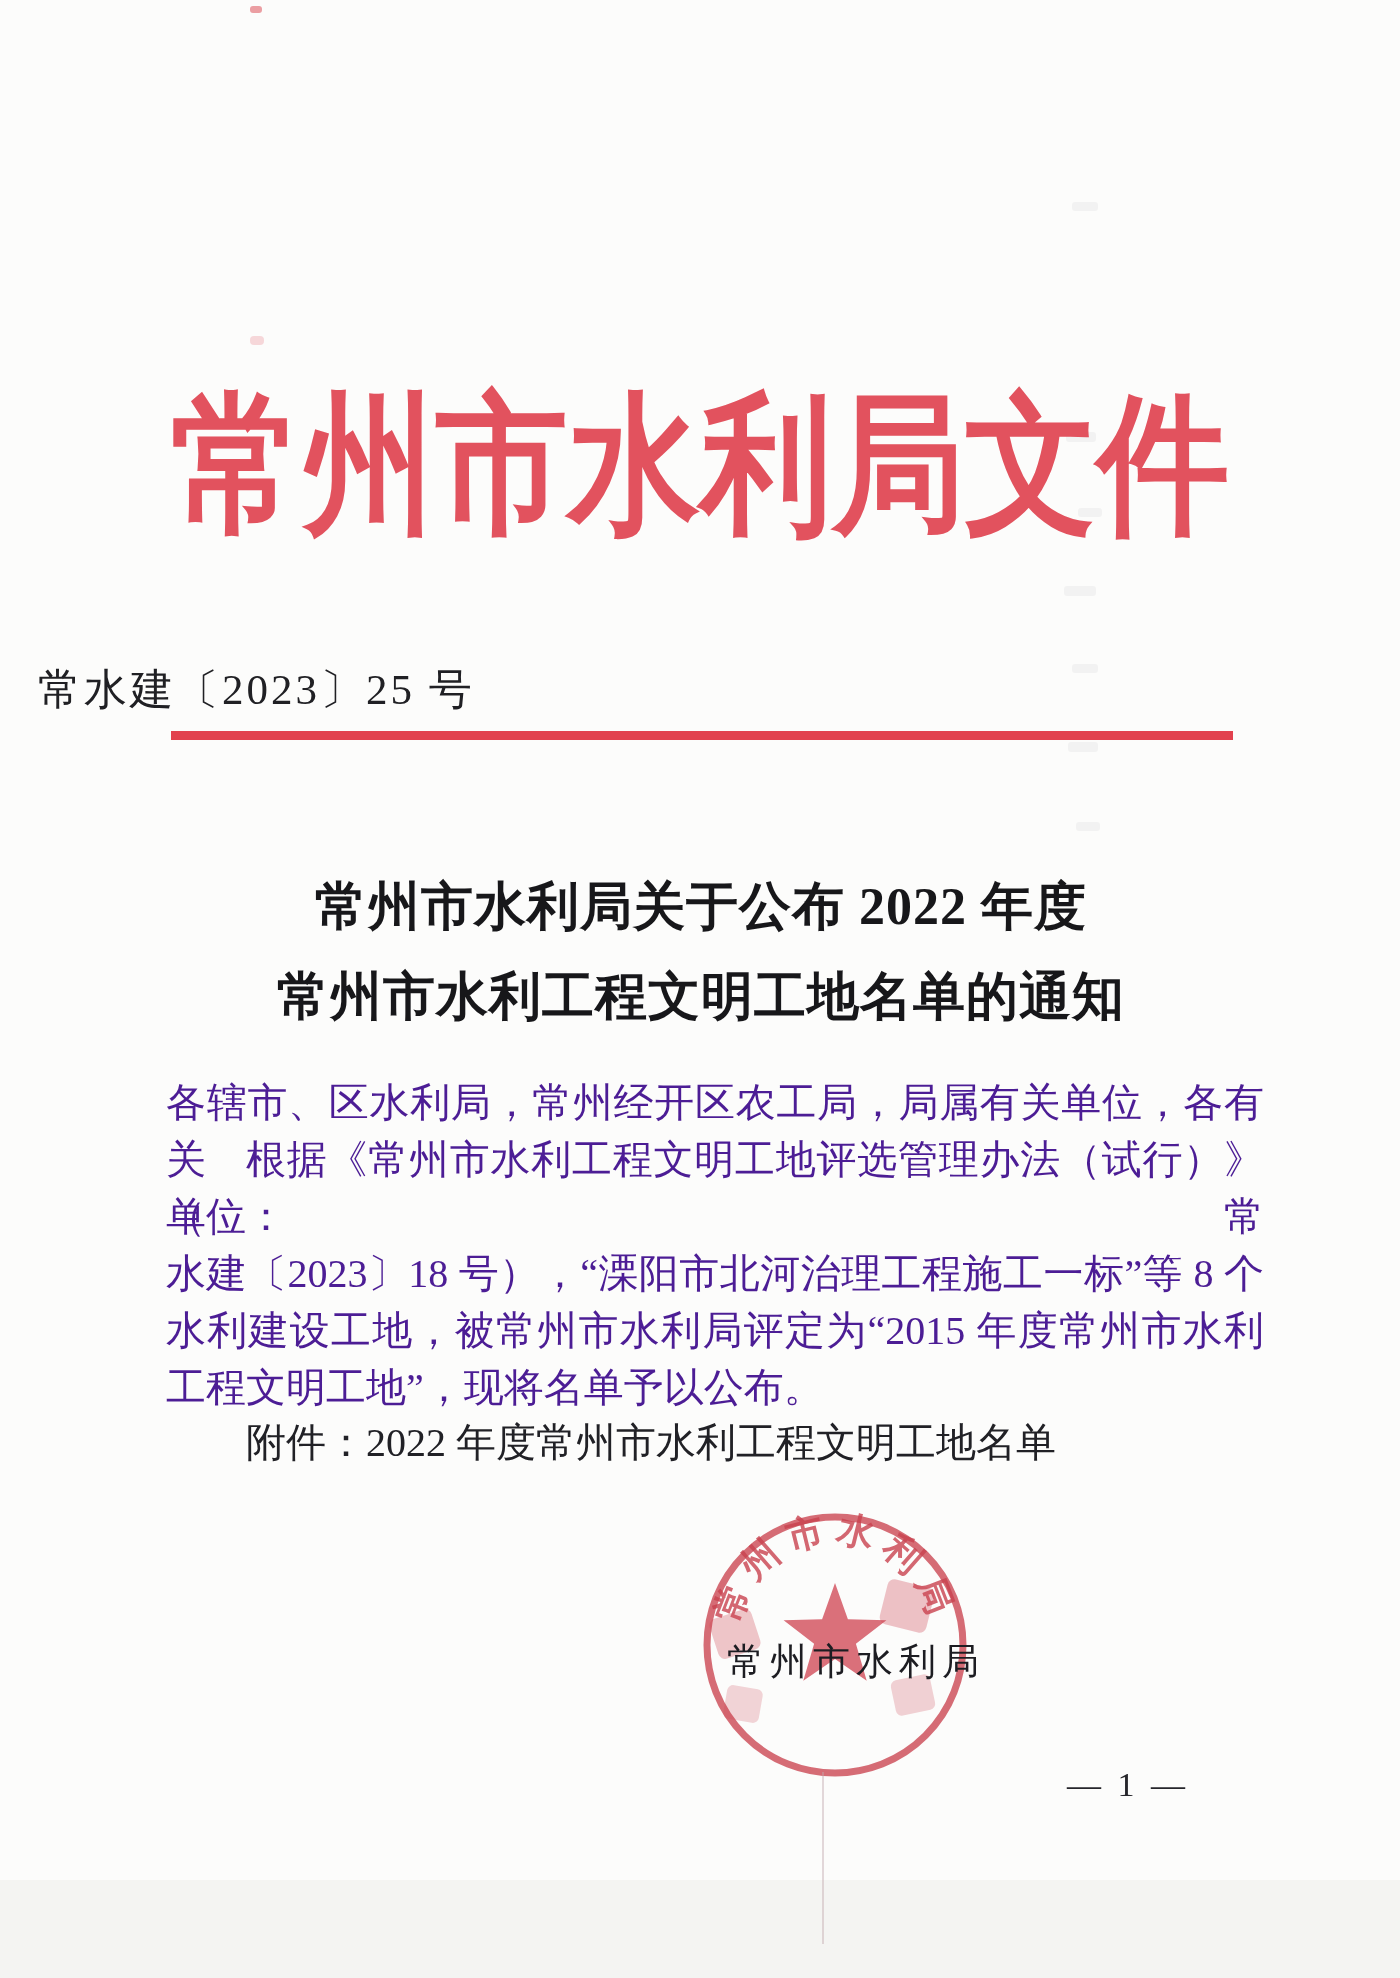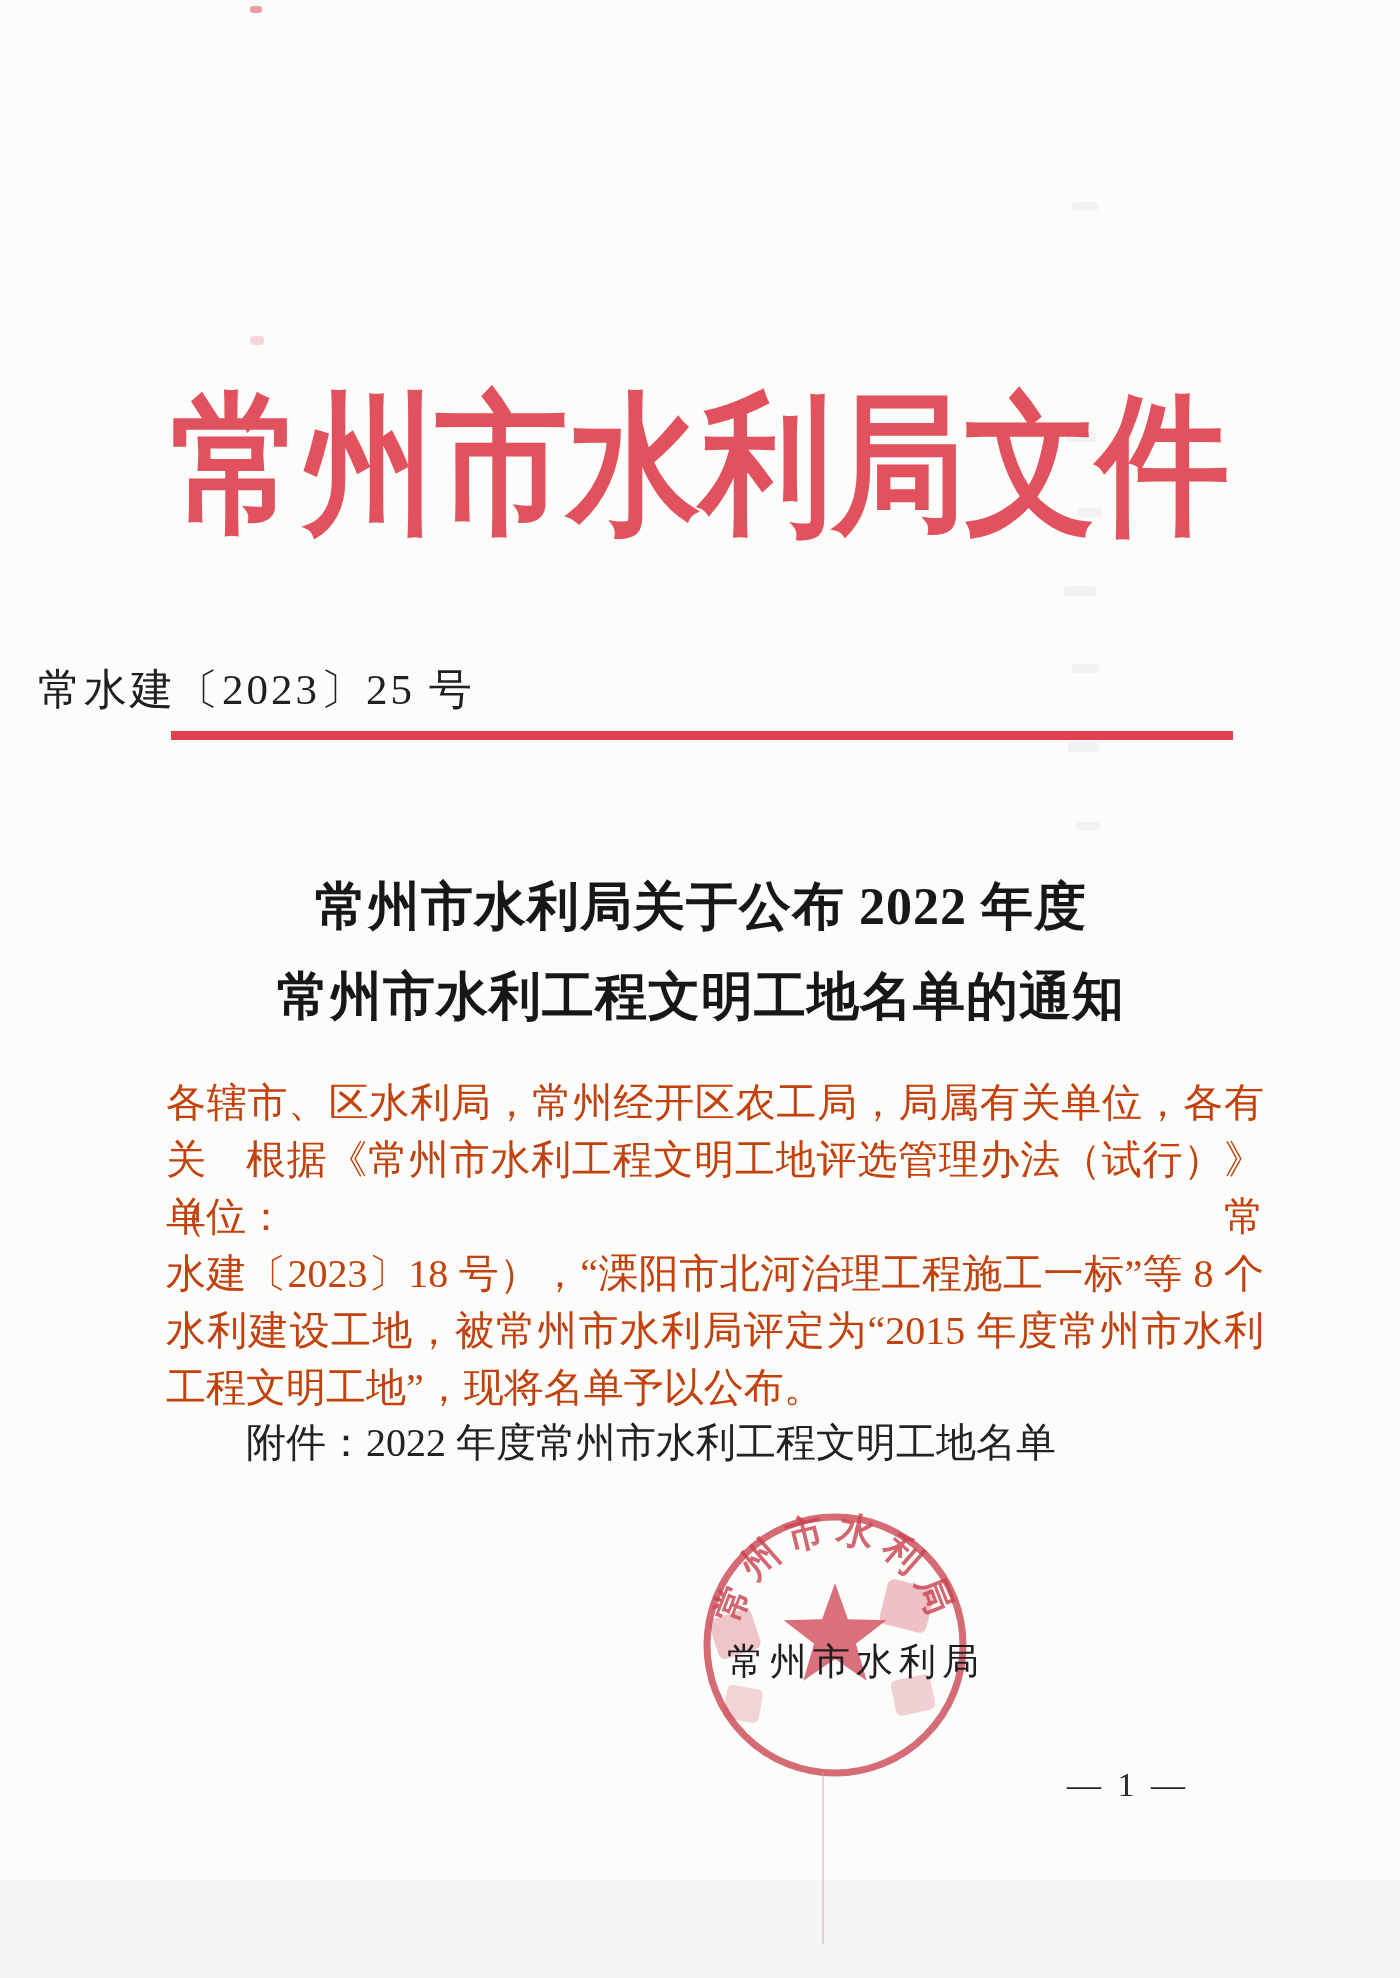--- a/index.html
+++ b/index.html
@@ -38,21 +38,21 @@
     position:absolute;left:1px;top:862px;width:1400px;
     text-align:center;color:#17171a;
   }
   .notice-title .tl{
     font-size:52px;line-height:90px;font-weight:bold;letter-spacing:1px;
     white-space:nowrap;
   }
   
   .body-block{
     position:absolute;left:166px;top:1074px;width:1098px;
-    font-size:40px;color:#c2410c;
+    font-size:40px;color:#4c1d95;
   }
   .line{height:57px;line-height:57px;white-space:nowrap;}
   .line.fill{white-space:normal;text-align:justify;text-align-last:justify;}
   .line.indent{text-indent:2em;}
   .attachment{
     position:absolute;left:166px;top:1414px;width:1098px;
     font-size:40px;line-height:57px;color:#212126;text-indent:2em;white-space:nowrap;
   }
   
   .sig-org{

